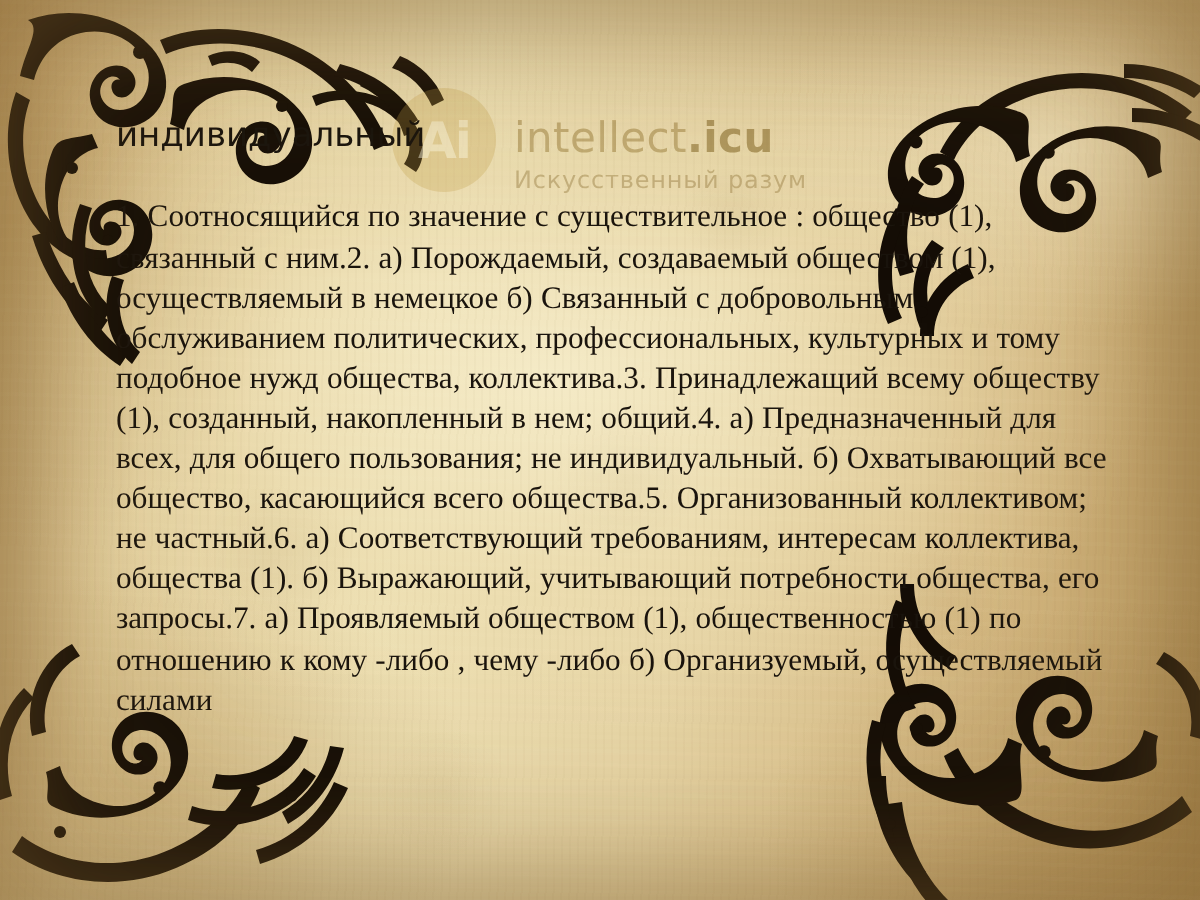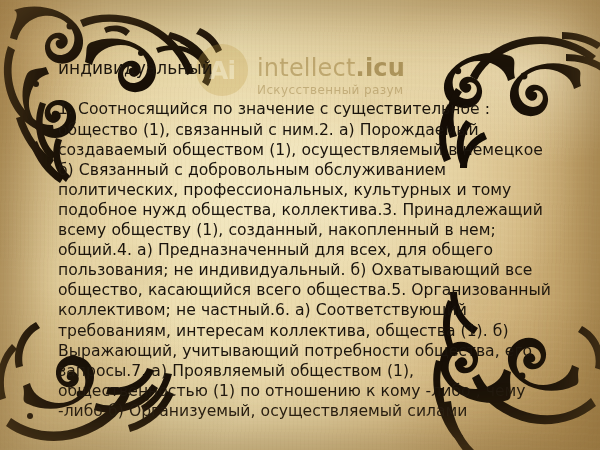--- a/index.html
+++ b/index.html
@@ -86,21 +86,21 @@
   }
   #wm-badge span {
     font-size: 25px;
     font-weight: bold;
     color: rgba(243,232,196,0.92);
     font-family: "DejaVu Sans", "Liberation Sans", sans-serif;
     letter-spacing: -1px;
   }
   #wm-text { line-height: 1; }
   #wm-title {
-    font-size: 24px;
+    font-size: 21px;
     color: rgba(150,121,52,0.78);
     letter-spacing: .2px;
   }
   #wm-title b { color: rgba(131,103,38,0.92); }
   #wm-sub {
     font-size: 12px;
     color: rgba(150,124,64,0.72);
     margin-top: 4px;
     letter-spacing: .4px;
   }
@@ -118,20 +118,21 @@
     line-height: 1.2;
     margin-bottom: 21px;
     white-space: nowrap;
   }
   #definition {
     font-size: 15.6px;
     line-height: 1.29;
     color: #1a140d;
     text-align: left;
     word-spacing: .2px;
+    font-family: Liberation Serif, serif;
   }
 </style>
 </head>
 <body>
 
 <div id="page">
 
   <div id="grain"></div>
 
   <div class="ornament" id="orn-tl">

